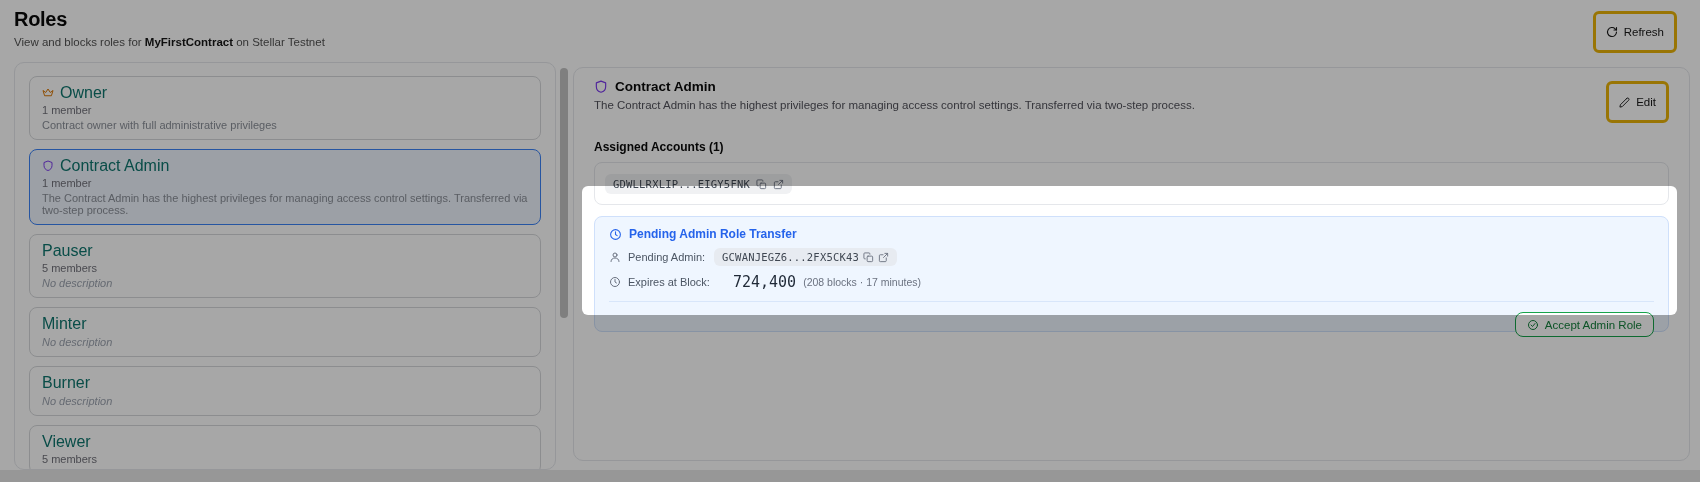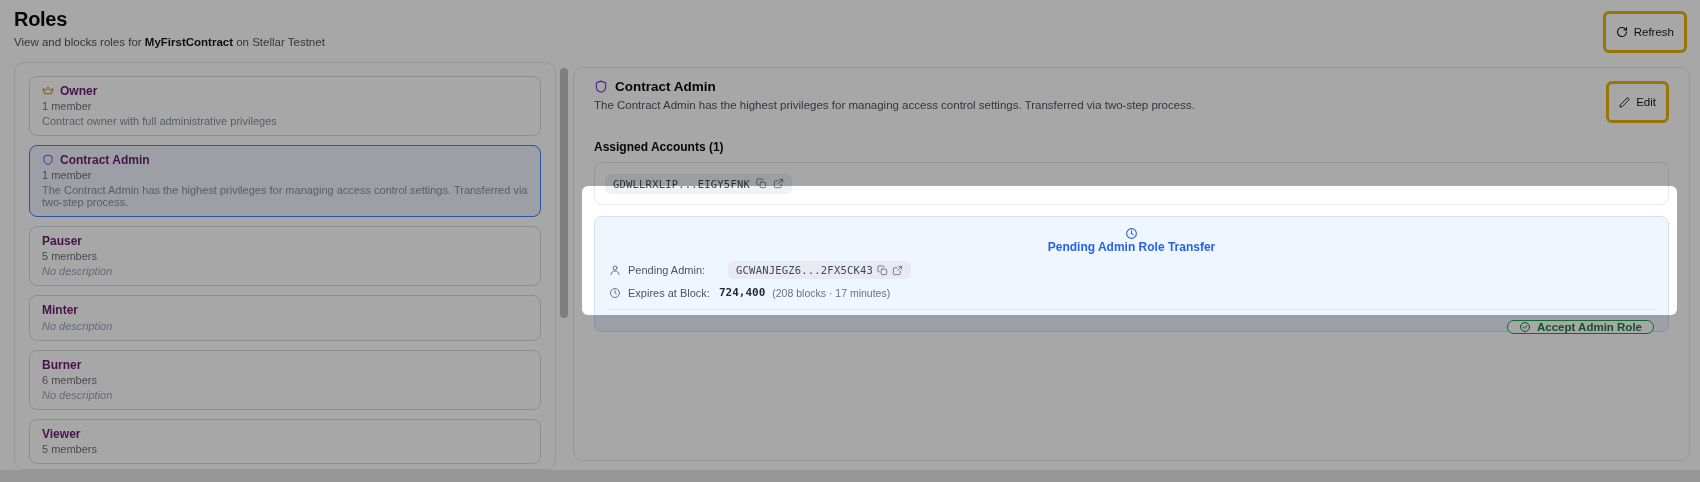--- a/index.html
+++ b/index.html
@@ -6,21 +6,21 @@
   html,body { width:1700px; height:482px; overflow:hidden; }
   body {
     font-family:"Liberation Sans", sans-serif;
     background:#ffffff;
     color:#0a0a0a;
     position:relative;
   }
   .mono { font-family:"DejaVu Sans Mono", monospace; }
 
   
-  .page-header { position:absolute; left:14px; top:8px; right:10px; }
+  .page-header { position:absolute; left:14px; top:8px; right:20px; }
   .page-title { font-size:20px; font-weight:700; letter-spacing:-0.3px; color:#0a0a0a; }
   .page-subtitle { margin-top:5px; font-size:11.5px; color:#525252; }
   .page-subtitle .strong { font-weight:700; color:#171717; }
 
   .btn {
     display:inline-flex; align-items:center; gap:6px;
     border:3px solid #eab308; background:#fff; border-radius:6px;
     font-size:11.5px; font-weight:500; color:#171717;
     padding:18px 10px; cursor:pointer; font-family:inherit;
   }
@@ -35,21 +35,21 @@
     padding:13px 14px; overflow:hidden;
   }
   .role-card {
     border:1px solid #d6d8db; border-radius:8px; background:#fff;
     padding:7px 12px 8px; margin-bottom:9px; cursor:pointer;
   }
   .role-card.selected {
     border:1.5px solid #3b82f6; background:#eef4fd;
   }
   .role-title-row { display:flex; align-items:center; gap:6px; }
-  .role-name { font-size:12px; font-weight:700; color:#701a75; }
+  .role-name { font-size:16px; font-weight:400; color:#0f766e; }
   .role-members { font-size:11px; color:#71717a; margin-top:2px; }
   .role-desc { font-size:11px; color:#8a8f98; margin-top:3px; }
   .role-desc.empty { font-style:italic; color:#9ca3af; }
   .crown { color:#d97706; }
   .shield { color:#7c3aed; }
 
   
   .scroll-thumb {
     position:absolute; left:560px; top:68px; width:8px; height:250px;
     background:#c2c2c2; border-radius:4px;
@@ -66,48 +66,48 @@
   .detail-title { font-size:13.5px; font-weight:700; color:#0a0a0a; }
   .detail-desc { font-size:11.5px; color:#52525b; margin-top:5px; }
   .edit-btn { height:17px; margin-top:2px; }
 
   .assigned-heading { font-size:12px; font-weight:700; color:#0a0a0a; margin-top:17px; }
   .accounts-box {
     margin-top:8px; border:1px solid #e5e7eb; border-radius:8px;
     padding:9px 10px; height:43px; display:flex; align-items:center;
   }
   .addr-chip {
-    display:inline-flex; align-items:flex-start; gap:6px;
+    display:inline-flex; align-items:flex-end; gap:6px;
     background:#f0f1f3; border-radius:6px; padding:4px 8px;
   }
   .addr-text { font-size:10.5px; color:#3f4752; letter-spacing:0.2px; }
   .icon-btn { background:none; border:none; padding:0; cursor:pointer; color:#6b7280; display:inline-flex; }
 
   
   .pending-card {
     margin-top:11px; background:#eff6ff; border:1px solid #cfe0fb;
     border-radius:8px; padding:10px 14px 15px; height:116px;
   }
-  .pending-title-row { display:flex; align-items:center; color:#2563eb;flex-direction:column; }
+  .pending-title-row { display:flex; align-items:center; gap:7px; color:#2563eb; }
   .pending-title { font-size:12px; font-weight:700; }
   .pending-row { display:flex; align-items:center; gap:7px; margin-top:7px; color:#6b7280; }
   .pending-label { font-size:11px; color:#4b5563; }
   .pending-chip {
     display:inline-flex; align-items:center; gap:4px;
-    background:#e7ebf1; border-radius:6px; padding:3px 8px; margin-left:16px;
-  }
-  .block-num { font-size:11px; font-weight:700; color:#1f2937; margin-left:2px; }
+    background:#e7ebf1; border-radius:6px; padding:3px 8px; margin-left:2px;
+  }
+  .block-num { font-size:15px; font-weight:400; color:#1f2937; margin-left:16px; }
   .expires-note { font-size:10.5px; color:#6b7280; }
   .pending-divider { border-top:1px solid #d8e6fa; margin:10px 0 0; }
   .pending-actions { display:flex; justify-content:flex-end; margin-top:10px; }
   .accept-btn {
     display:inline-flex; align-items:center; gap:6px;
     border:1px solid #16a34a; color:#15803d; background:#fff;
-    border-radius:8px; padding:4px 11px; height:14px;
-    font-size:11.5px; font-weight:700; cursor:pointer; font-family:inherit;justify-content:flex-end;
+    border-radius:8px; padding:4px 11px; height:25px;
+    font-size:11.5px; font-weight:400; cursor:pointer; font-family:inherit;justify-content:flex-end;
   }
 
   
   .footer-strip { position:absolute; left:0; top:470px; width:1700px; height:12px; background:#e7e7e7; }
 
   
   .spotlight {
     position:absolute; left:582px; top:186px; width:1095px; height:129px;
     border-radius:6px; pointer-events:none; z-index:50;
     box-shadow:0 0 0 2500px rgba(0,0,0,0.345);
@@ -170,21 +170,20 @@
     <div class="role-title-row">
         <span class="role-name">Minter</span>
       </div>
     <div class="role-desc empty">No description</div>
   </div>
 
   <div class="role-card">
     <div class="role-title-row">
         <span class="role-name">Burner</span>
       </div>
-    <div class="role-members">6 members</div>
     <div class="role-desc empty">No description</div>
   </div>
 
   <div class="role-card">
     <div class="role-title-row">
         <span class="role-name">Viewer</span>
       </div>
     <div class="role-members">5 members</div>
 
   </div>

